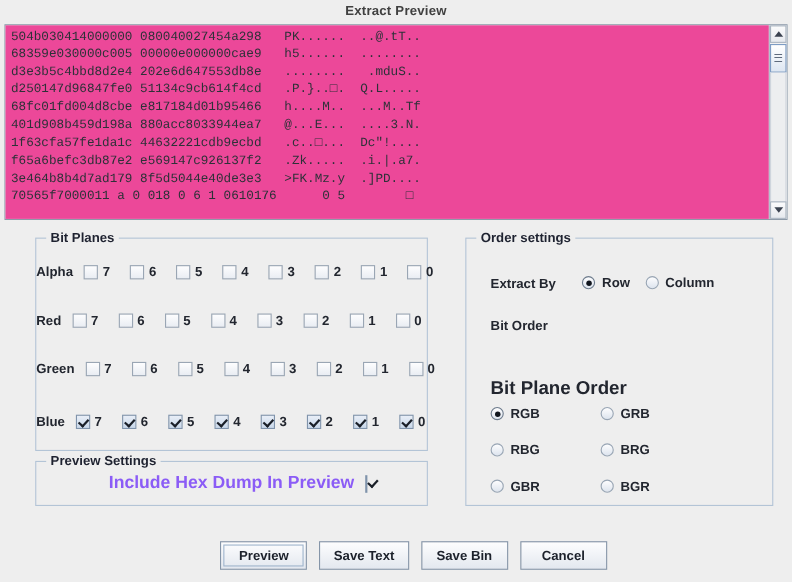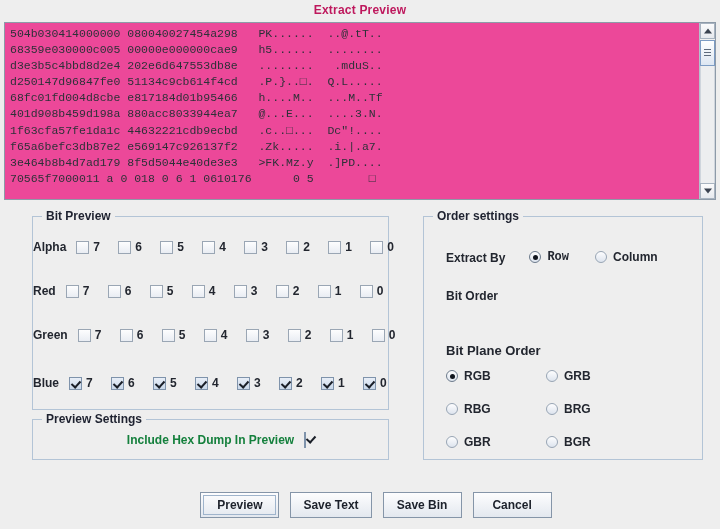--- a/index.html
+++ b/index.html
@@ -18,21 +18,21 @@
   }
 
   
   #dialog-title {
     width: 720px;
     height: 21px;
     line-height: 21px;
     text-align: center;
     font-size: 12px;
     font-weight: bold;
-    color: #be185d;
+    color: #404040;
     background: #eeeeee;
     letter-spacing: .2px;
   }
 
   
   #preview-wrap {
     position: absolute;
     left: 4px;
     top: 22px;
     width: 712px;
@@ -256,21 +256,21 @@
     font-size: 12px;
     font-weight: bold;
     color: #22262f;
     margin-right: 24px;
     white-space: nowrap;
   }
   #bpo-title {
     position: absolute;
     left: 22px;
     top: 126px;
-    font-size: 13px;
+    font-size: 17px;
     font-weight: bold;
     color: #22262f;
   }
   #bpo-grid {
     position: absolute;
     left: 22px;
     top: 152px;
     width: 240px;
     display: grid;
     grid-template-columns: 100px 100px;
@@ -282,23 +282,23 @@
     position: absolute;
     left: 0;
     top: 0;
     width: 100%;
     height: 100%;
     display: flex;
     align-items: center;
     justify-content: center;
   }
   #previewset-label {
-    font-size: 12px;
-    font-weight: bold;
-    color: #15803d;
+    font-size: 16px;
+    font-weight: bold;
+    color: #8b5cf6;
     margin-right: 10px;
     padding-left: 12px;
   }
 
   
   #button-bar {
     position: absolute;
     left: 16px;
     top: 492px;
     width: 720px;
@@ -355,21 +355,21 @@
       <span class="grip"></span>
     </div>
     <div id="sb-track"></div>
     <div class="sb-btn down">
       <span class="sb-arrow"></span>
     </div>
   </div>
 </div>
 
 <div class="panel" id="panel-bitplanes">
-  <span class="panel-title">Bit Preview</span>
+  <span class="panel-title">Bit Planes</span>
   <div id="bp-rows">
       <div class="bp-row" style="top: 19px;">
         <div class="bp-label">Alpha</div>
         <div class="bp-cells">
           <div class="bp-cell">
             <span class="cb"></span>
             <span class="bp-num">7</span>
           </div>
           <div class="bp-cell">
             <span class="cb"></span>
@@ -513,21 +513,21 @@
         </div>
       </div>
     </div>
 </div>
 
 <div class="panel" id="panel-order">
   <span class="panel-title">Order settings</span>
 
   <div class="ord-row" id="row-extract-by" style="left:22px; top:33px;">
     <span class="ord-caption">Extract By</span>
-    <span id="extract-by-options"><span class="radio-item" style="margin-right: 26px; font-family: Liberation Mono, monospace;">
+    <span id="extract-by-options"><span class="radio-item" style="margin-right: 14px;">
           <span class="rb selected"></span>
           <span class="rb-label">Row</span>
         </span><span class="radio-item" style="margin-right: 14px;">
           <span class="rb"></span>
           <span class="rb-label">Column</span>
         </span></span>
   </div>
 
   <div class="ord-row" id="row-bit-order" style="left:22px; top:72px;flex-direction:column;">
     <span class="ord-caption">Bit Order</span>

